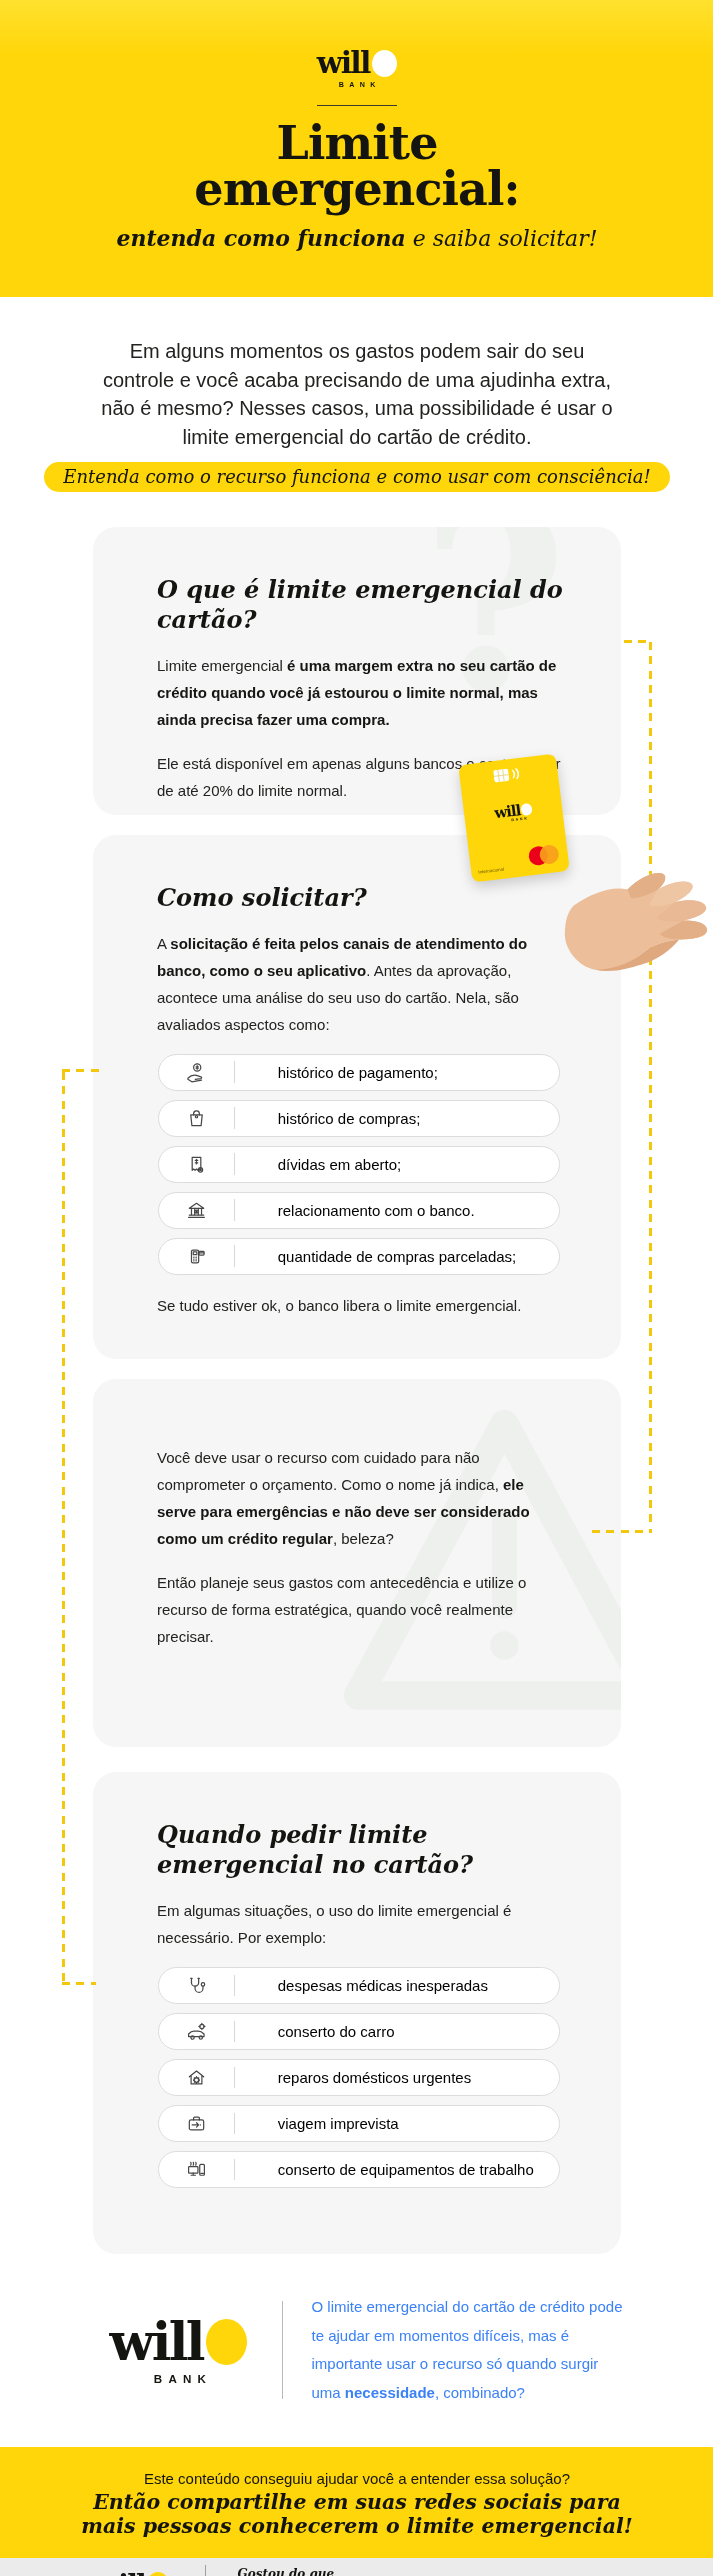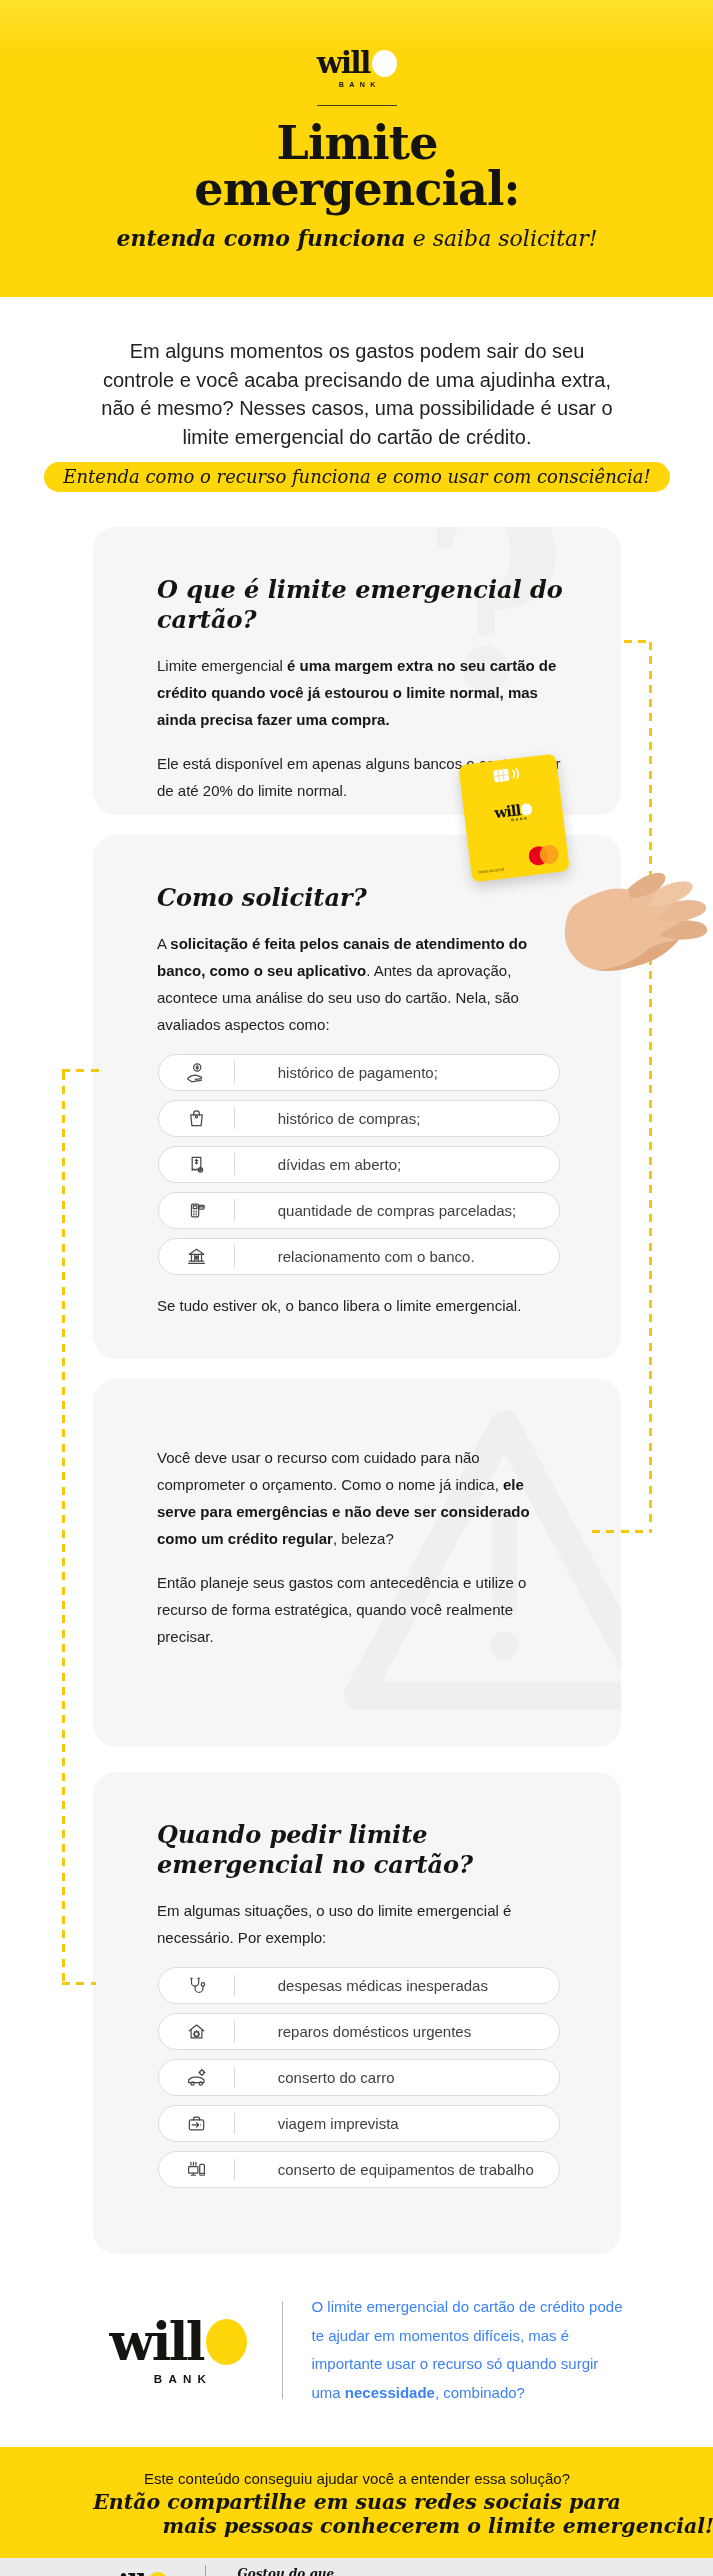--- a/index.html
+++ b/index.html
@@ -73,21 +73,21 @@
   }
   .watermark-tri { position:absolute; top:12.5px; right:-62px; z-index:1; }
   
   .pill-list { margin-top:16px; display:flex; flex-direction:column; row-gap:9px; position:relative; z-index:2; width:402px; margin-left:0.9px; }
   .pill-item {
     height:37px; background:#ffffff; border:0.9px solid #dcdcdc; border-radius:19px;
     display:flex; align-items:center;
   }
   .pill-icon { width:75px; display:flex; justify-content:center; align-items:center; }
   .pill-sep { width:0.9px; height:21.4px; background:#d8d8d8; }
-  .pill-text { margin-left:19px; font-size:15px; color:#404040; white-space:nowrap;padding-left:24px; }
+  .pill-text { margin-left:19px; font-size:15px; color:#000000; white-space:nowrap;padding-left:24px; }
   .closing { margin-top:21.4px; }
   
   .dash-v, .dash-h { position:absolute; z-index:5; }
   .dash-v { width:2.7px; background:repeating-linear-gradient(180deg,#f3c70c 0 8px, transparent 8px 14.3px); }
   .dash-h { height:2.7px; background:repeating-linear-gradient(90deg,#f3c70c 0 8px, transparent 8px 14.3px); }
   
   .card-photo { position:absolute; left:460px; top:754px; width:259px; height:250px; z-index:6; }
   .will-card {
     position:absolute; left:5.4px; top:4.5px; width:98px; height:118px;
     background:#ffd60a; border-radius:8px; transform:rotate(-7deg);
@@ -214,45 +214,45 @@
             </g>
           </svg>
       </span>
       <span class="pill-sep"></span>
       <span class="pill-text">dívidas em aberto;</span>
     </div>
     <div class="pill-item">
       <span class="pill-icon">
         <svg width="23" height="23" viewBox="0 0 32 32">
             <g class="st">
+              <path d="M6 13 L16 6 L26 13 Z"></path>
+              <path d="M9 13 v9 M13.5 13 v9 M18.5 13 v9 M23 13 v9"></path>
+              <path d="M6 22.5 h20 M5 25.5 h22"></path>
+              <circle cx="16" cy="17.5" r="2.2"></circle>
+              <path d="M16 16.3 v2.4"></path>
+            </g>
+          </svg>
+      </span>
+      <span class="pill-sep"></span>
+      <span class="pill-text">relacionamento com o banco.</span>
+    </div>
+    <div class="pill-item">
+      <span class="pill-icon">
+        <svg width="23" height="23" viewBox="0 0 32 32">
+            <g class="st">
               <rect x="9" y="7" width="10" height="18" rx="2"></rect>
               <rect x="11.5" y="9.5" width="5" height="4"></rect>
               <path d="M12 17 h.01 M14 17 h.01 M16 17 h.01 M12 19.5 h.01 M14 19.5 h.01 M16 19.5 h.01 M12 22 h.01 M14 22 h.01 M16 22 h.01"></path>
               <rect x="19.5" y="9" width="7" height="5" rx="1"></rect>
               <path d="M19.5 11 h7"></path>
             </g>
           </svg>
       </span>
       <span class="pill-sep"></span>
       <span class="pill-text">quantidade de compras parceladas;</span>
-    </div>
-    <div class="pill-item">
-      <span class="pill-icon">
-        <svg width="23" height="23" viewBox="0 0 32 32">
-            <g class="st">
-              <path d="M6 13 L16 6 L26 13 Z"></path>
-              <path d="M9 13 v9 M13.5 13 v9 M18.5 13 v9 M23 13 v9"></path>
-              <path d="M6 22.5 h20 M5 25.5 h22"></path>
-              <circle cx="16" cy="17.5" r="2.2"></circle>
-              <path d="M16 16.3 v2.4"></path>
-            </g>
-          </svg>
-      </span>
-      <span class="pill-sep"></span>
-      <span class="pill-text">relacionamento com o banco.</span>
     </div>
   </div>
   <p class="closing">Se tudo estiver ok, o banco libera o limite emergencial.</p>
 </div>
 
 <div class="card c3">
   <div class="watermark-tri">
     <svg width="357" height="357" viewBox="0 0 200 200">
       <path d="M100 18 L182 170 H18 Z" fill="none" stroke="#eef0ee" stroke-width="16" stroke-linejoin="round"></path>
       <path d="M100 72 v48" stroke="#eef0ee" stroke-width="14" stroke-linecap="round" fill="none"></path>
@@ -280,43 +280,43 @@
             </g>
           </svg>
       </span>
       <span class="pill-sep"></span>
       <span class="pill-text">despesas médicas inesperadas</span>
     </div>
     <div class="pill-item">
       <span class="pill-icon">
         <svg width="23" height="23" viewBox="0 0 32 32">
             <g class="st">
-              <path d="M6 15 L16 7 L26 15 M8.5 13.5 V25 h15 V13.5"></path>
-              <circle cx="16" cy="19.5" r="3.4"></circle>
-              <path d="M16 14.8 v1.6 M16 22.6 v1.6 M11.8 19.5 h1.6 M18.6 19.5 h1.6 M13 16.5 l1.1 1.1 M17.9 21.4 l1.1 1.1 M19 16.5 l-1.1 1.1 M14.1 21.4 l-1.1 1.1"></path>
-            </g>
-          </svg>
-      </span>
-      <span class="pill-sep"></span>
-      <span class="pill-text">reparos domésticos urgentes</span>
-    </div>
-    <div class="pill-item">
-      <span class="pill-icon">
-        <svg width="23" height="23" viewBox="0 0 32 32">
-            <g class="st">
               <path d="M5 23 v-3.5 q3.5 -4 7.5 -4 h6 q4 0 8 4 V23 z"></path>
               <circle cx="10.5" cy="24.5" r="2.3"></circle>
               <circle cx="22" cy="24.5" r="2.3"></circle>
               <circle cx="23.5" cy="9" r="3"></circle>
               <path d="M23.5 4.8 v1.6 M23.5 11.6 v1.6 M19.3 9 h1.6 M26.1 9 h1.6"></path>
             </g>
           </svg>
       </span>
       <span class="pill-sep"></span>
       <span class="pill-text">conserto do carro</span>
+    </div>
+    <div class="pill-item">
+      <span class="pill-icon">
+        <svg width="23" height="23" viewBox="0 0 32 32">
+            <g class="st">
+              <path d="M6 15 L16 7 L26 15 M8.5 13.5 V25 h15 V13.5"></path>
+              <circle cx="16" cy="19.5" r="3.4"></circle>
+              <path d="M16 14.8 v1.6 M16 22.6 v1.6 M11.8 19.5 h1.6 M18.6 19.5 h1.6 M13 16.5 l1.1 1.1 M17.9 21.4 l1.1 1.1 M19 16.5 l-1.1 1.1 M14.1 21.4 l-1.1 1.1"></path>
+            </g>
+          </svg>
+      </span>
+      <span class="pill-sep"></span>
+      <span class="pill-text">reparos domésticos urgentes</span>
     </div>
     <div class="pill-item">
       <span class="pill-icon">
         <svg width="23" height="23" viewBox="0 0 32 32">
             <g class="st">
               <rect x="6" y="11" width="20" height="14" rx="2.5"></rect>
               <path d="M12 11 V8.5 a1.5 1.5 0 0 1 1.5 -1.5 h5 a1.5 1.5 0 0 1 1.5 1.5 V11"></path>
               <path d="M10 18 h9 M19 18 l-3 -3 M19 18 l-3 3 M21.5 18 h.01"></path>
             </g>
           </svg>
@@ -391,21 +391,21 @@
   </div>
   <div class="v-divider"></div>
   <p class="text">
     <span>O limite emergencial do cartão de crédito pode te ajudar em momentos difíceis, mas é importante usar o recurso só quando surgir uma </span><span class="b">necessidade</span><span>, combinado?</span>
   </p>
 </div>
 
 <div class="cta">
   <div class="line1">Este conteúdo conseguiu ajudar você a entender essa solução?</div>
   <div class="line-serif">Então compartilhe em suas redes sociais para</div>
-  <div class="line-serif" style="margin-top:0;text-align:right;">mais pessoas conhecerem o limite emergencial!</div>
+  <div class="line-serif" style="margin-top:0;">mais pessoas conhecerem o limite emergencial!</div>
 </div>
 
 <div class="footer-bar">
   <div class="logo-small">
     <span class="row">
       <span class="word">will</span>
       <span class="oval"></span>
     </span>
     <div class="bank">BANK</div>
   </div>

